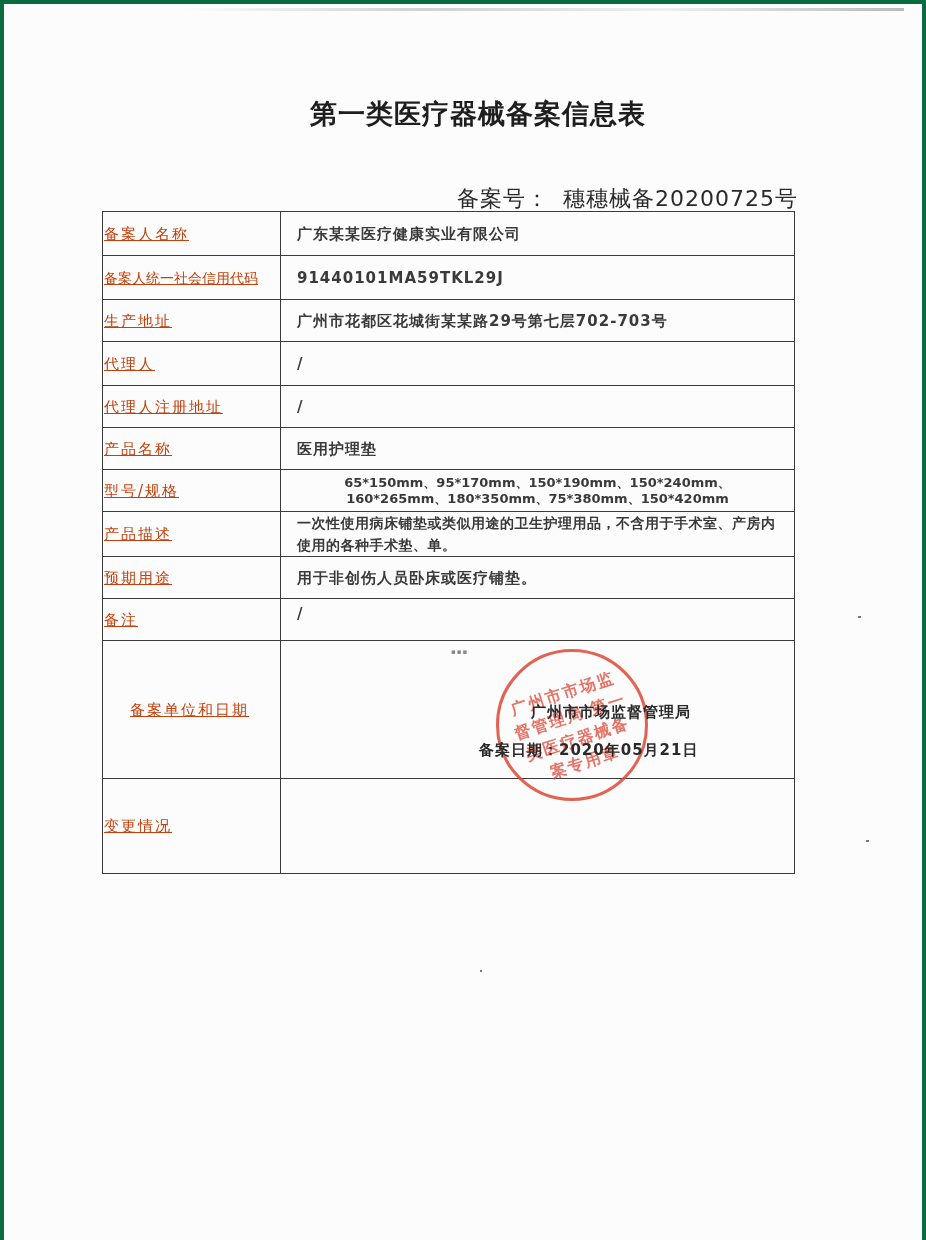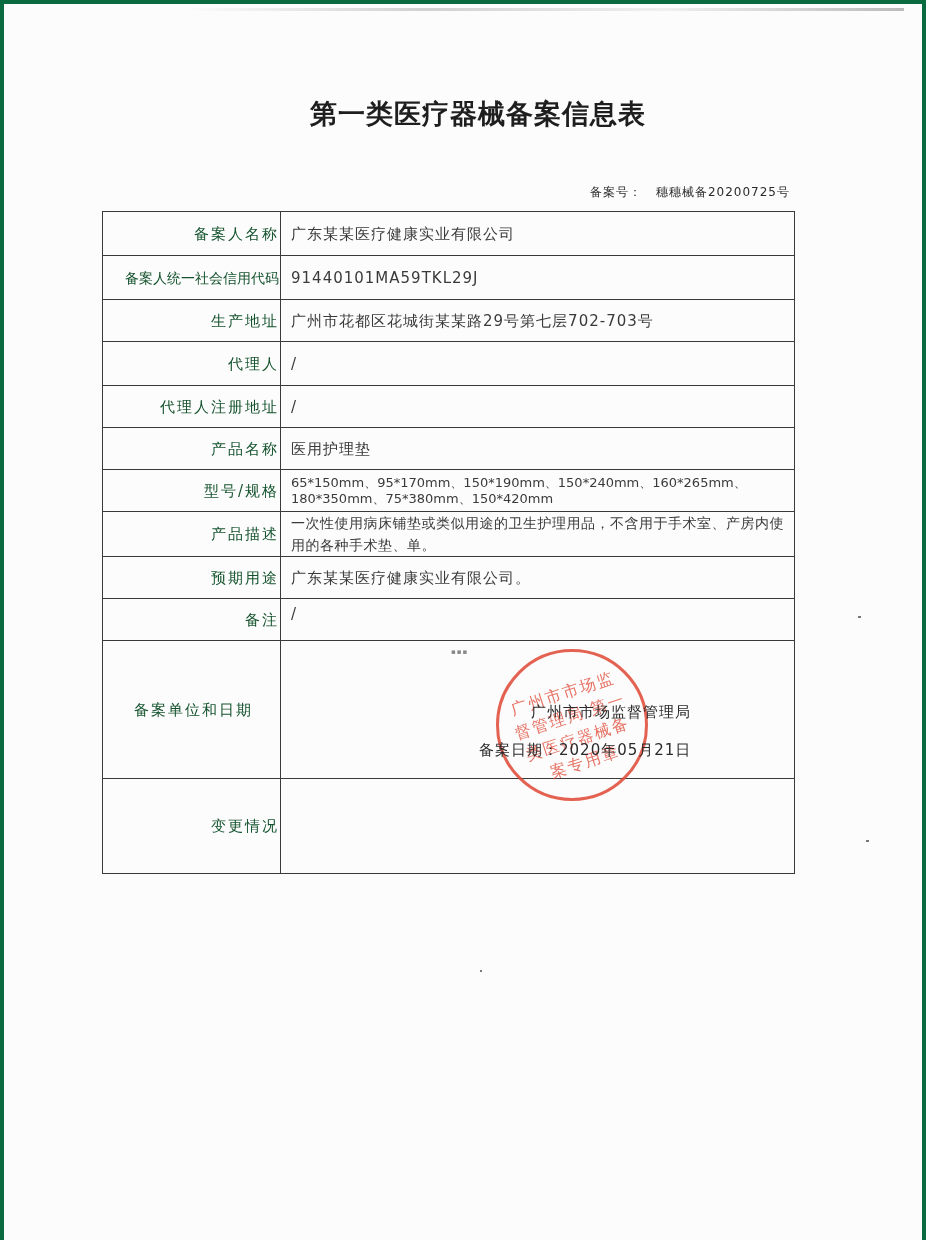--- a/index.html
+++ b/index.html
@@ -37,23 +37,23 @@
       width: 918px;
       text-align: center;
       font-family: "DejaVu Serif", serif;
       font-size: 27px;
       font-weight: bold;
       color: #1e1e1e;
       letter-spacing: 1px;
     }
     .filing-no {
       position: absolute;
-      right: 132px;
+      right: 124px;
       top: 180px;
-      font-size: 12px;
+      font-size: 22px;
       color: #2a2a2a;
       letter-spacing: 1px;
     }
     .filing-no .label { margin-right: 14px; }
     table.form {
       position: absolute;
       left: 98px;
       top: 207px;
       width: 693px;
       border-collapse: collapse;
@@ -61,28 +61,30 @@
       color: #2e2e2e;
     }
     table.form td {
       border: 1.5px solid #3a3a3a;
       font-size: 15px;
       line-height: 18px;
       vertical-align: middle;
     }
     table.form td.lbl {
       width: 175px;
-      text-align: right;
+      text-align: left;
       letter-spacing: 2px;
-      color: #14532d;
+      color: #c2410c;
+      text-decoration: underline;
     }
     table.form td.val {
-      padding: 0 10px;
+      padding: 0 16px;
       color: #3a3a3a;
       letter-spacing: 1px;
+      font-weight: bold;
     }
     table.form td.val.top { vertical-align: top; padding-top: 6px; }
     .r42 { height: 42px; }
     .r44 { height: 44px; }
     .r140 { height: 138px; }
     .r97 { height: 95px; }
     .dept-cell { position: relative; }
     .stamp-tiny {
       position: absolute;
       left: 170px;
@@ -168,29 +170,29 @@
     <tr class="r42">
       <td class="lbl">代理人注册地址</td>
       <td class="val">/</td>
     </tr>
     <tr class="r42">
       <td class="lbl">产品名称</td>
       <td class="val">医用护理垫</td>
     </tr>
     <tr class="r42">
       <td class="lbl">型号/规格</td>
-      <td class="val" style="font-size:13px;line-height:16px;letter-spacing:0;">65*150mm、95*170mm、150*190mm、150*240mm、160*265mm、180*350mm、75*380mm、150*420mm</td>
+      <td class="val" style="font-size:13px;line-height:16px;letter-spacing:0;text-align:center;">65*150mm、95*170mm、150*190mm、150*240mm、160*265mm、180*350mm、75*380mm、150*420mm</td>
     </tr>
     <tr class="r42">
       <td class="lbl">产品描述</td>
       <td class="val" style="font-size:14px;line-height:22px;letter-spacing:0.5px;">一次性使用病床铺垫或类似用途的卫生护理用品，不含用于手术室、产房内使用的各种手术垫、单。</td>
     </tr>
     <tr class="r42">
       <td class="lbl">预期用途</td>
-      <td class="val">广东某某医疗健康实业有限公司。</td>
+      <td class="val">用于非创伤人员卧床或医疗铺垫。</td>
     </tr>
     <tr class="r42">
       <td class="lbl">备注</td>
       <td class="val top">/</td>
     </tr>
     <tr class="r140">
       <td class="lbl" style="padding:0 27px;line-height:22px;">备案单位和日期</td>
       <td class="val dept-cell">
         <span class="stamp-tiny">▪▪▪</span>
         <div class="stamp">

